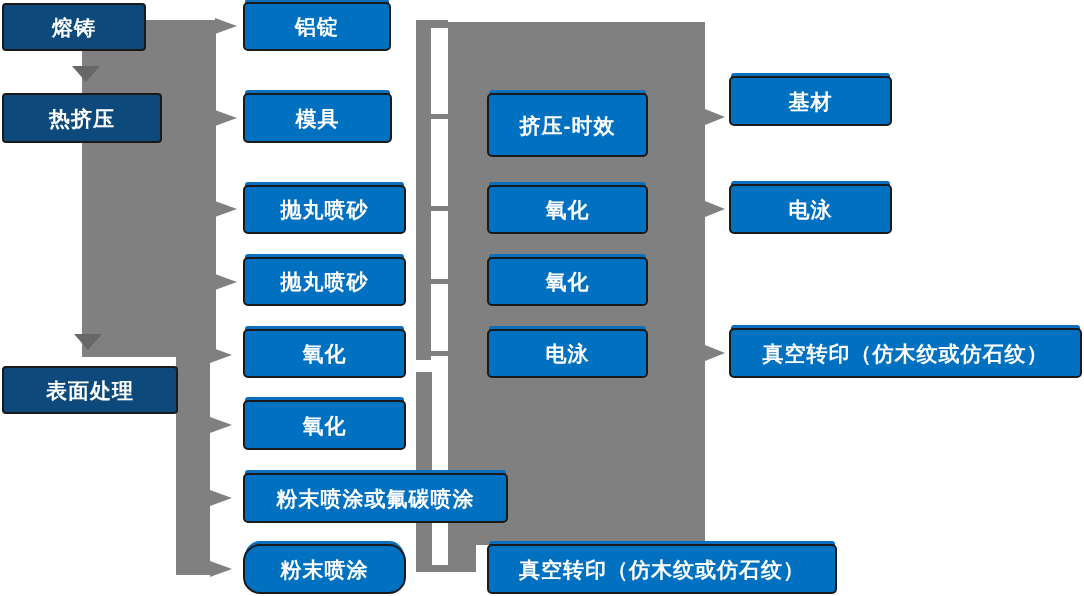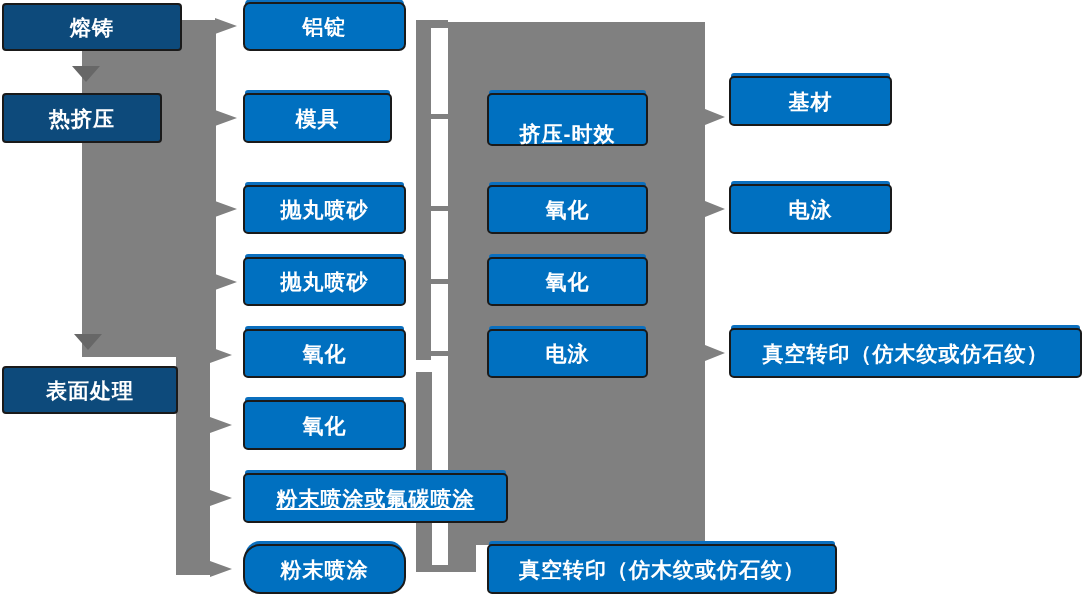--- a/index.html
+++ b/index.html
@@ -61,56 +61,56 @@
   <div class="arr-r" style="left:210px;top:417px;"></div>
   <div class="arr-r" style="left:210px;top:490px;"></div>
   <div class="arr-r" style="left:210px;top:561px;"></div>
   <div class="arr-r small" style="left:705px;top:109px;"></div>
   <div class="arr-r small" style="left:705px;top:201px;"></div>
   <div class="arr-r small" style="left:705px;top:345px;"></div>
 
   <div class="arr-d" style="left:72px;top:66px;"></div>
   <div class="arr-d" style="left:74px;top:334px;"></div>
 
-  <div class="bx dark" style="left:2px;top:3px;width:180px;height:48px;">
+  <div class="bx dark" style="left:2px;top:3px;width:144px;height:48px;">
       <span>熔铸</span>
     </div>
   <div class="bx dark" style="left:2px;top:93px;width:160px;height:50px;">
       <span>热挤压</span>
     </div>
   <div class="bx dark" style="left:2px;top:366px;width:176px;height:48px;">
       <span>表面处理</span>
     </div>
 
-  <div class="bx blue" style="left:243px;top:2px;width:163px;height:49px;border-radius:7px;">
+  <div class="bx blue" style="left:243px;top:2px;width:148px;height:49px;">
       <span>铝锭</span>
     </div>
   <div class="bx blue" style="left:243px;top:93px;width:149px;height:50px;">
       <span>模具</span>
     </div>
   <div class="bx blue" style="left:243px;top:185px;width:163px;height:49px;">
       <span>抛丸喷砂</span>
     </div>
   <div class="bx blue" style="left:243px;top:257px;width:163px;height:49px;">
       <span>抛丸喷砂</span>
     </div>
   <div class="bx blue" style="left:243px;top:329px;width:163px;height:49px;">
       <span>氧化</span>
     </div>
   <div class="bx blue" style="left:243px;top:400px;width:163px;height:50px;">
       <span>氧化</span>
     </div>
-  <div class="bx blue" style="left:243px;top:473px;width:265px;height:50px;text-decoration:underline;">
+  <div class="bx blue" style="left:243px;top:473px;width:265px;height:50px;">
       <span>粉末喷涂或氟碳喷涂</span>
     </div>
   <div class="bx blue" style="left:243px;top:544px;width:163px;height:50px;border-radius:17px;">
       <span>粉末喷涂</span>
     </div>
 
-  <div class="bx blue" style="left:487px;top:93px;width:161px;height:53px;align-items:flex-end;">
+  <div class="bx blue" style="left:487px;top:93px;width:161px;height:64px;">
       <span>挤压-时效</span>
     </div>
   <div class="bx blue" style="left:487px;top:185px;width:161px;height:49px;">
       <span>氧化</span>
     </div>
   <div class="bx blue" style="left:487px;top:257px;width:161px;height:49px;">
       <span>氧化</span>
     </div>
   <div class="bx blue" style="left:487px;top:329px;width:161px;height:49px;">
       <span>电泳</span>

